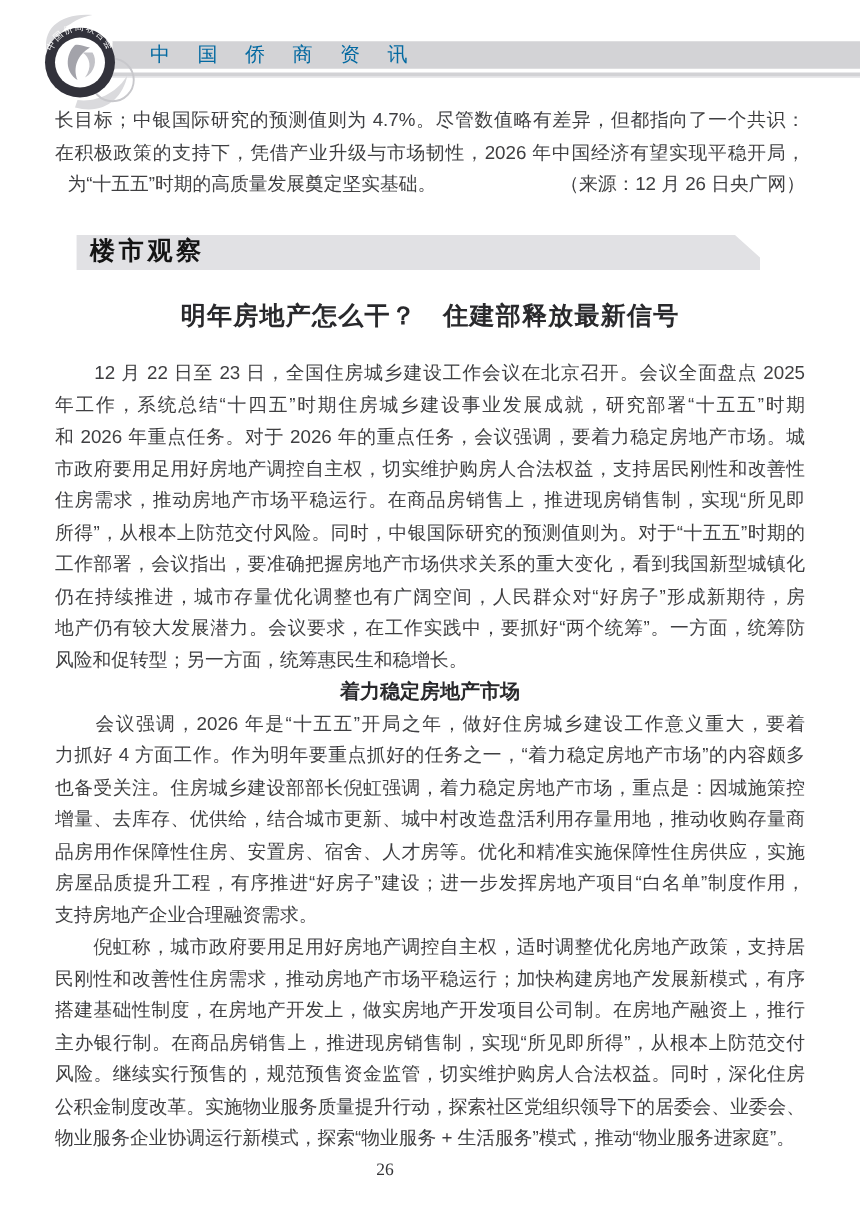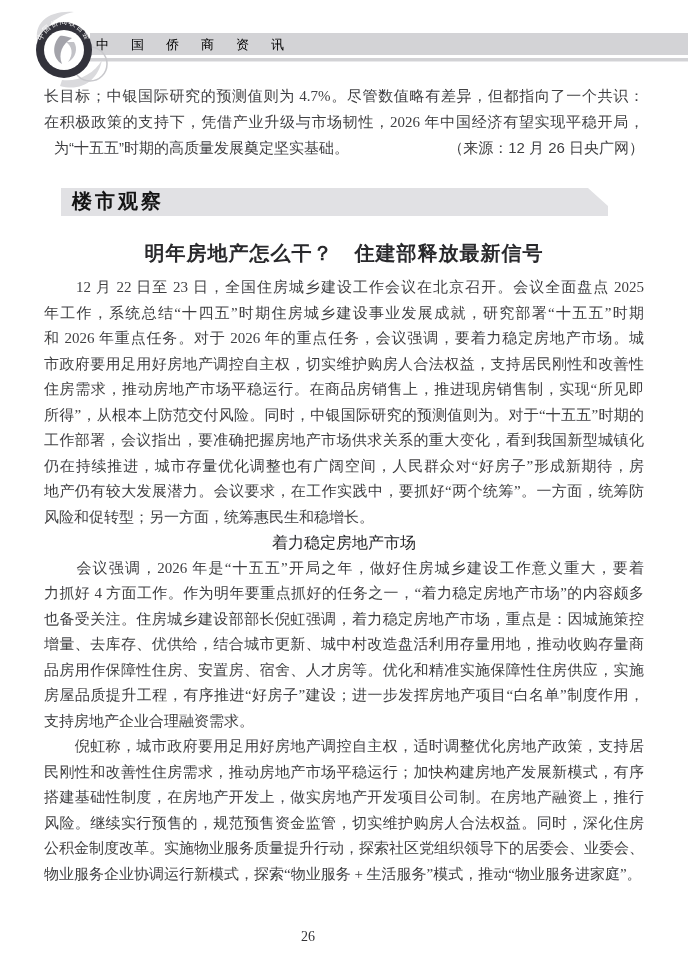--- a/index.html
+++ b/index.html
@@ -15,25 +15,25 @@
 
   
   .masthead-bar {
     position: absolute;
     left: 90px; top: 33px;
     width: 598px; height: 22px;
     background: #d3d3d6;
   }
   .masthead-title {
     position: absolute;
-    left: 96px; top: 33px;
+    left: 120px; top: 33px;
     height: 22px; line-height: 23px;
-    font-size: 13px;
+    font-size: 16px;
     letter-spacing: 22px;
-    color: #000000;
+    color: #0369a1;
     white-space: nowrap;
   }
   .masthead-rule {
     position: absolute;
     left: 90px; top: 58px;
     width: 598px; height: 3px;
     background: #d2d2d5;
     border-bottom: 1px solid #e9e9eb;
   }
   .logo {
@@ -89,26 +89,26 @@
   .article-title {
     margin-top: 79.5px;
     height: 26px; line-height: 26px;
     text-align: center;
     font-weight: bold;
     font-size: 20px;
     letter-spacing: 1px;
     color: #29292c;
     white-space: nowrap;
   }
-  .para { margin-top: 0; font-family: Liberation Serif, serif; }
-  .para-first { margin-top: 9px; }
+  .para { margin-top: 0; }
+  .para-first { margin-top: 20px; }
   .subheading {
     height: 25.5px; line-height: 25.5px;
     text-align: center;
-    font-weight: normal;
+    font-weight: bold;
     font-size: 16px;
     color: #29292c;
     white-space: nowrap;
   }
 
   
   .page-number {
     position: absolute;
     left: 0; top: 929px;
     width: 616px;
@@ -185,20 +185,21 @@
         <div class="tline">增量、去库存、优供给，结合城市更新、城中村改造盘活利用存量用地，推动收购存量商</div>
         <div class="tline">品房用作保障性住房、安置房、宿舍、人才房等。优化和精准实施保障性住房供应，实施</div>
         <div class="tline">房屋品质提升工程，有序推进“好房子”建设；进一步发挥房地产项目“白名单”制度作用，</div>
         <div class="tline line-last">支持房地产企业合理融资需求。</div>
       </div>
 
     <div class="para">
         <div class="tline">　　倪虹称，城市政府要用足用好房地产调控自主权，适时调整优化房地产政策，支持居</div>
         <div class="tline">民刚性和改善性住房需求，推动房地产市场平稳运行；加快构建房地产发展新模式，有序</div>
         <div class="tline">搭建基础性制度，在房地产开发上，做实房地产开发项目公司制。在房地产融资上，推行</div>
+        <div class="tline">主办银行制。在商品房销售上，推进现房销售制，实现“所见即所得”，从根本上防范交付</div>
         <div class="tline">风险。继续实行预售的，规范预售资金监管，切实维护购房人合法权益。同时，深化住房</div>
         <div class="tline">公积金制度改革。实施物业服务质量提升行动，探索社区党组织领导下的居委会、业委会、</div>
         <div class="tline line-last">物业服务企业协调运行新模式，探索“物业服务 + 生活服务”模式，推动“物业服务进家庭”。</div>
       </div>
 
   </div>
 
   <div class="page-number">26</div>
 
 </div>

